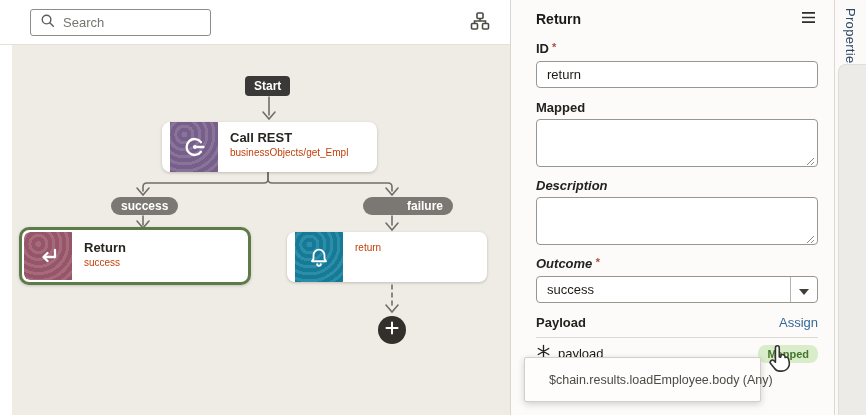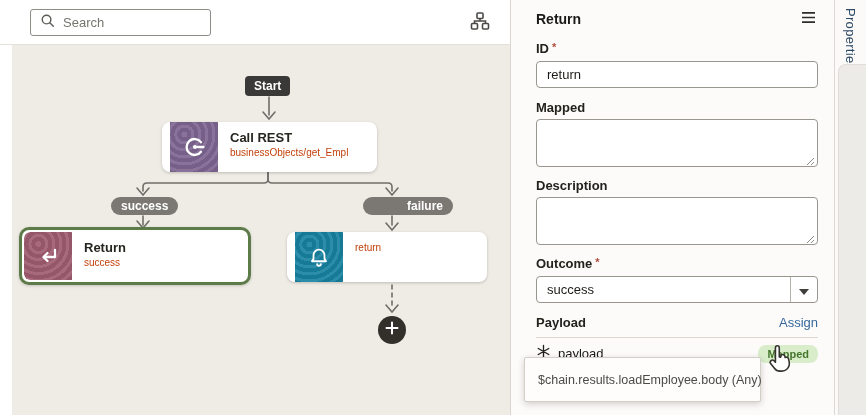--- a/index.html
+++ b/index.html
@@ -63,36 +63,36 @@
   .field-label { margin-top:13px; font-size:13px; font-weight:700; color:#24221d; }
   .req { color:#b04a3d; font-size:11px; vertical-align:top; margin-left:3px; font-weight:700; }
   .text-input { margin-top:5px; width:100%; height:27px; border:1px solid #99968f; border-radius:4px;
                 background:#fff; font-size:13px; color:#1d1b17; padding:0 10px;
                 font-family:inherit; outline:none; }
   .area-wrap { position:relative; margin-top:4px; }
   .text-area { width:100%; height:48px; border:1px solid #99968f; border-radius:4px; background:#fff;
                resize:none; font-family:inherit; font-size:13px; padding:5px 9px; outline:none; }
   .resize-grip { position:absolute; right:3px; bottom:5px; pointer-events:none; line-height:0; }
   .mt14 { margin-top:12px; }
-  .mt8 { margin-top:7px; }
+  .mt8 { margin-top:7px;font-style:italic; }
   .select { margin-top:5px; width:100%; height:27px; border:1px solid #99968f; border-radius:4px;
             background:#fff; display:flex; align-items:center; cursor:pointer; }
   .select-value { flex:1; font-size:13px; color:#1d1b17; padding:0 10px; }
   .select-caret { width:27px; height:100%; border-left:1px solid #b6b3ad; display:flex;
                   align-items:center; justify-content:center; }
   .payload-head { margin-top:12px; display:flex; align-items:center; justify-content:space-between; }
   .assign-link { font-size:13px; color:#35689b; cursor:pointer; }
   .payload-divider { margin-top:7px; border-top:1px solid #ddd9d3; }
   .payload-row { margin-top:6px; display:flex; align-items:center; gap:7px; }
   .payload-link { font-size:13px; color:#1d1b17; text-decoration:underline; cursor:pointer; }
   .mapped-badge { margin-left:auto; background:#d9edca; color:#44752c; font-size:11px;
                   font-weight:700; padding:3px 9px; border-radius:8px; }
   .tooltip { position:absolute; left:13px; top:357px; width:237px; height:45px; background:#fefdfc;
              border:1px solid #d2cfc9; border-radius:2px; box-shadow:0 2px 7px rgba(0,0,0,.18);
-             display:flex; align-items:center; padding:0 13px; }
+             display:flex; align-items:center; padding:0 24px; }
   .tooltip-text { font-size:12.5px; color:#4c4a44; white-space:nowrap; }
   .cursor-hand { position:absolute; left:256px; top:343px; pointer-events:none; }
 
   
   .rail { position:absolute; left:834px; top:0; width:32px; height:415px; background:#fbfaf8;
           border-left:1px solid #dcd9d3; }
   .rail-tab { position:absolute; top:8px; left:50%; transform:translateX(-50%);
               writing-mode:vertical-rl; font-size:13px; color:#2d4a66; cursor:pointer;
               letter-spacing:.3px; }
   .rail-gray { position:absolute; left:3px; right:0; top:64px; bottom:0; background:#edebe7;

